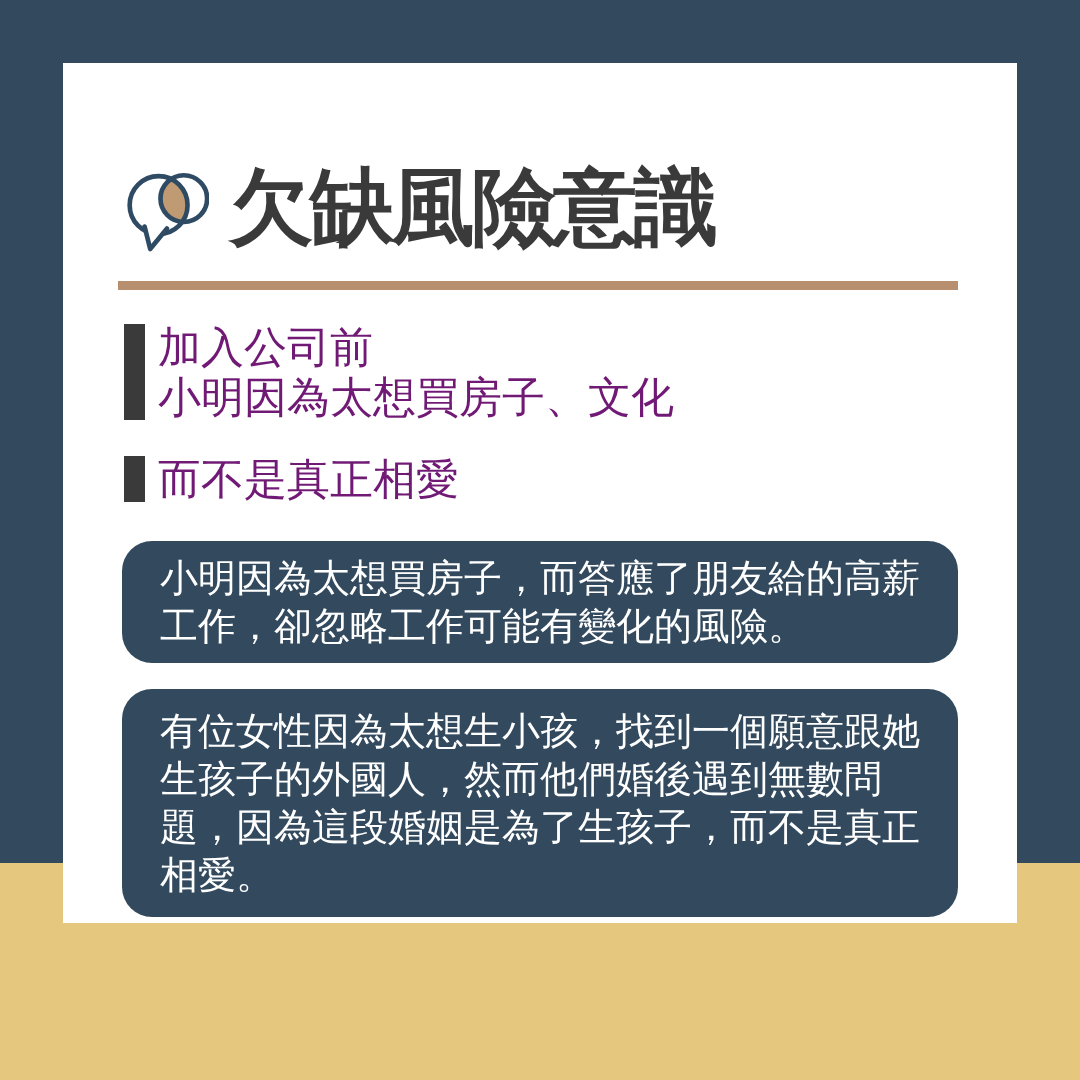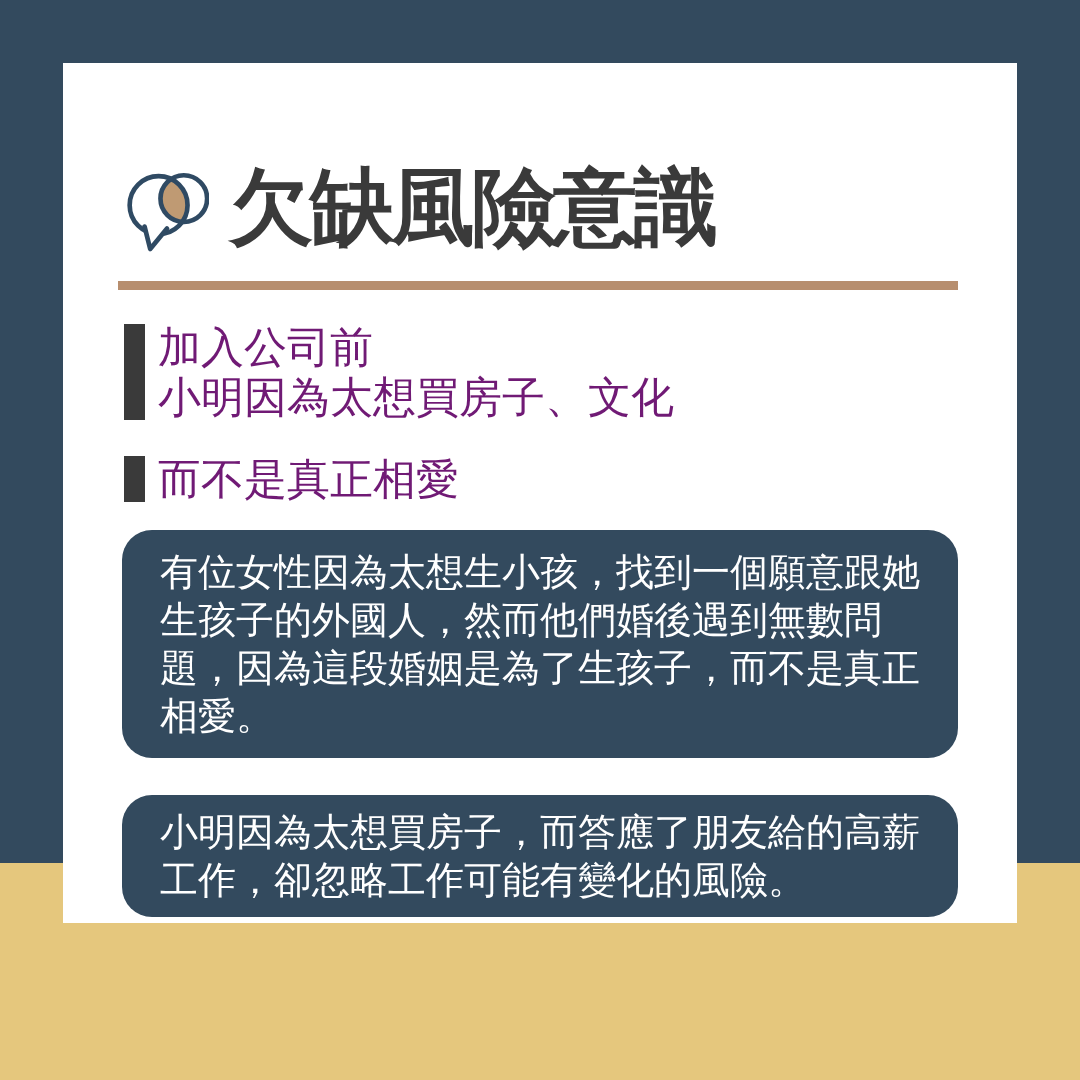--- a/index.html
+++ b/index.html
@@ -127,21 +127,21 @@
     </div>
   </div>
 
   <div class="key-point second">
     <div class="key-bar"></div>
     <div class="key-text">
       <div>而不是真正相愛</div>
     </div>
   </div>
 
+  <div class="example-box first">
+    <span>小明因為太想買房子，而答應了朋友給的高薪工作，卻忽略工作可能有變化的風險。</span>
+  </div>
+
   <div class="example-box second">
     <span>有位女性因為太想生小孩，找到一個願意跟她生孩子的外國人，然而他們婚後遇到無數問題，因為這段婚姻是為了生孩子，而不是真正相愛。</span>
-  </div>
-
-  <div class="example-box first">
-    <span>小明因為太想買房子，而答應了朋友給的高薪工作，卻忽略工作可能有變化的風險。</span>
   </div>
 
 </div>
 
 </body></html>

